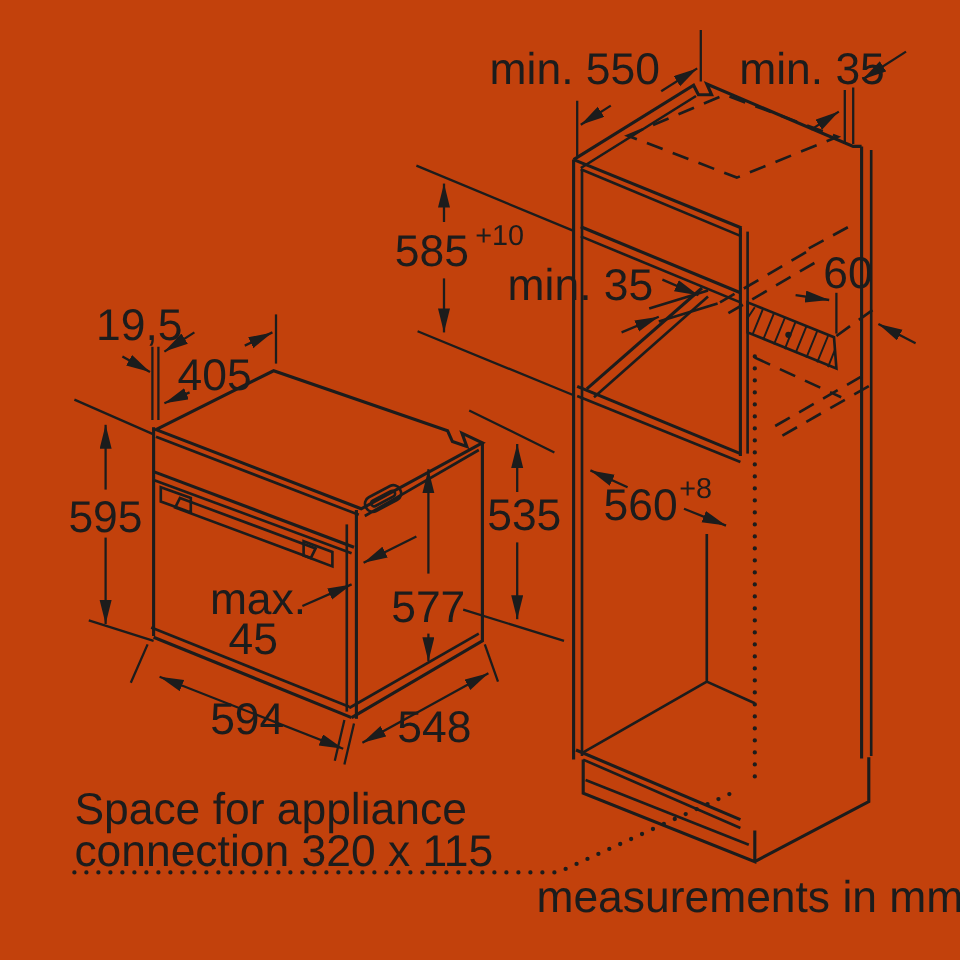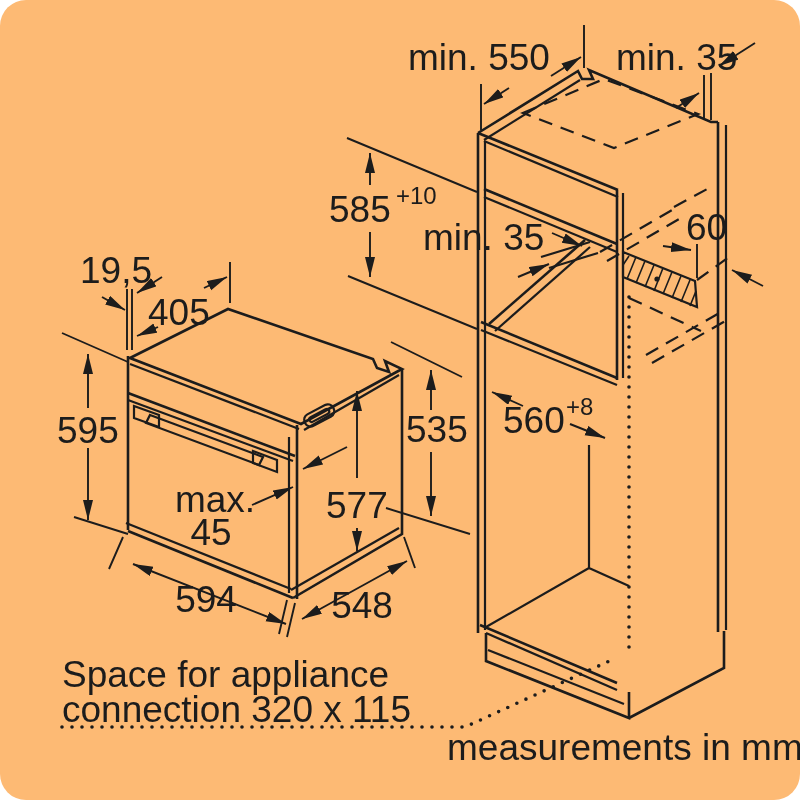--- a/index.html
+++ b/index.html
@@ -1,16 +1,16 @@
 <!DOCTYPE html>
 <html><head>
 <meta charset="utf-8">
 <style>
   html,body{margin:0;padding:0;background:#fff;}
-  .stage{position:relative;width:800px;height:800px;background:#fdba74;font-family:"Liberation Sans",sans-serif;border-radius:26px;}
+  .stage{position:relative;width:800px;height:800px;background:#c2410c;font-family:"Liberation Sans",sans-serif;}
   svg{display:block}
   .obj{stroke:#1c1c1c;stroke-width:2.6;fill:none;stroke-linejoin:miter;stroke-linecap:butt}
   .obj2{stroke:#1c1c1c;stroke-width:2.2;fill:none}
   .dim{stroke:#1c1c1c;stroke-width:1.9;fill:none}
   .dash{stroke:#1c1c1c;stroke-width:2.2;fill:none;stroke-dasharray:14 9}
   .dots{stroke:#1c1c1c;stroke-width:3.6;fill:none;stroke-dasharray:0 10;stroke-linecap:round}
   .hatch{stroke:#1c1c1c;stroke-width:1.6;fill:none}
   text{fill:#1c1c1c;font-family:"Liberation Sans",sans-serif;font-size:37px}
   text.sup{font-size:24px}
   .mid{text-anchor:middle}

